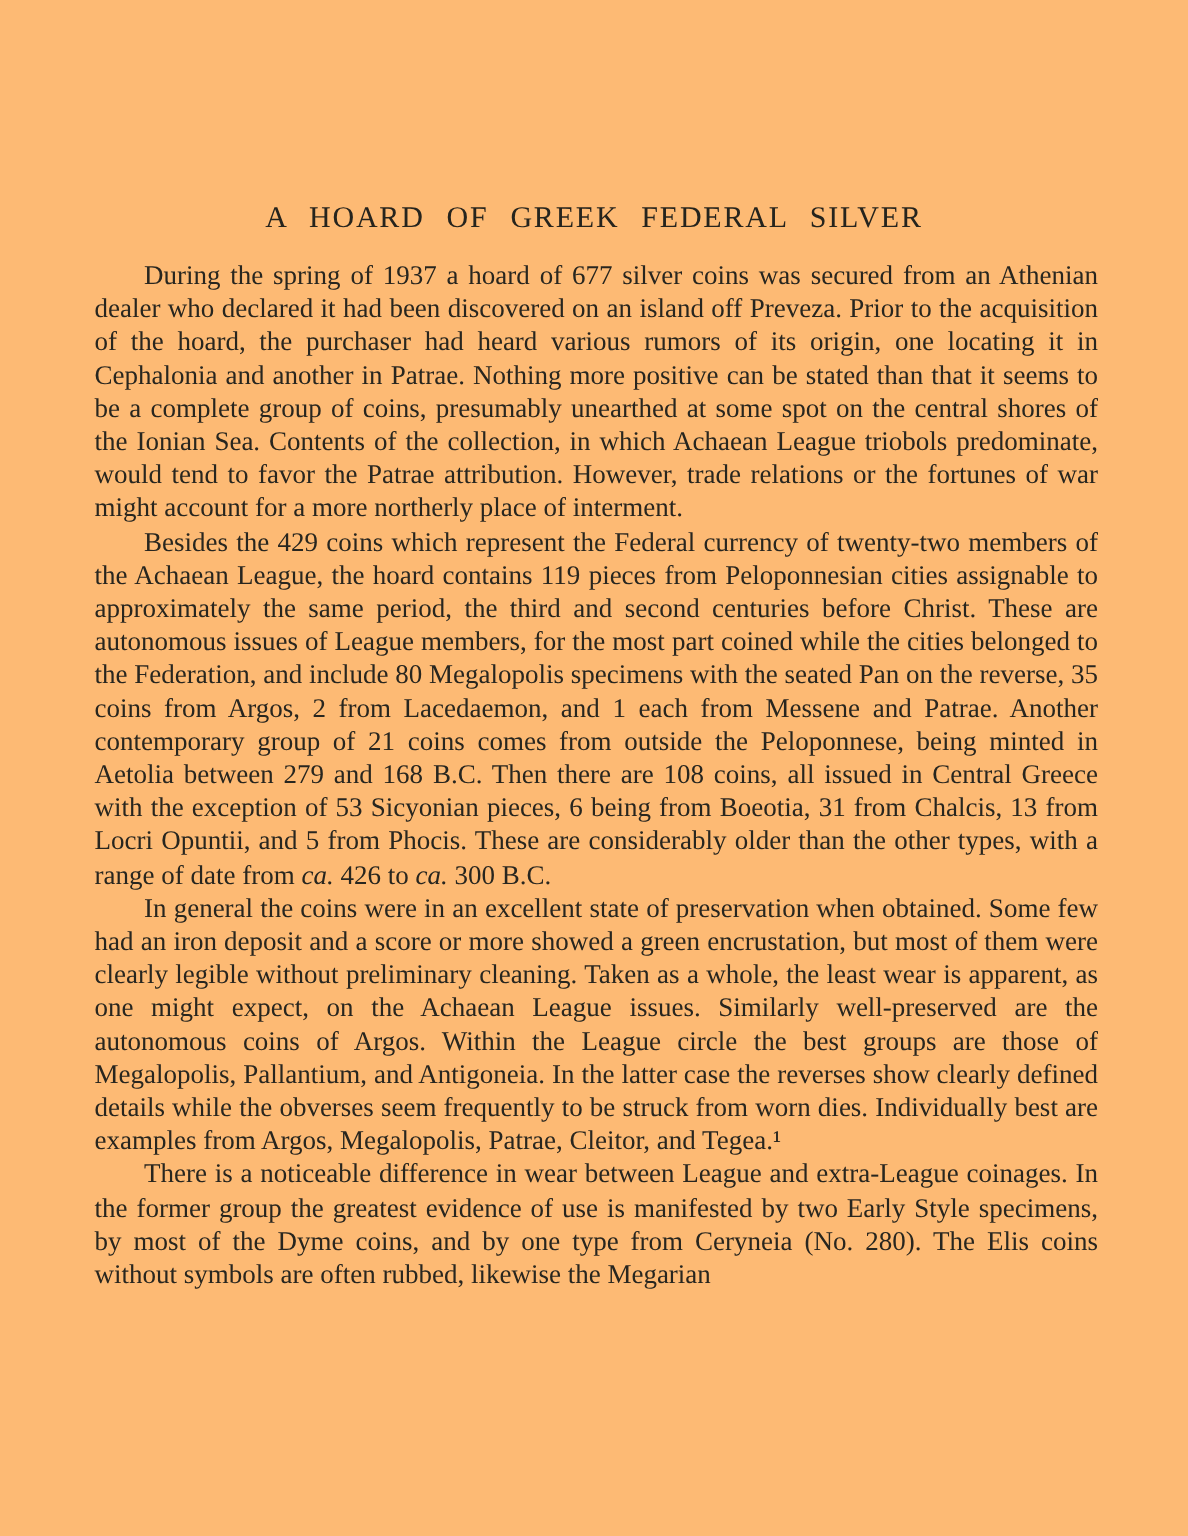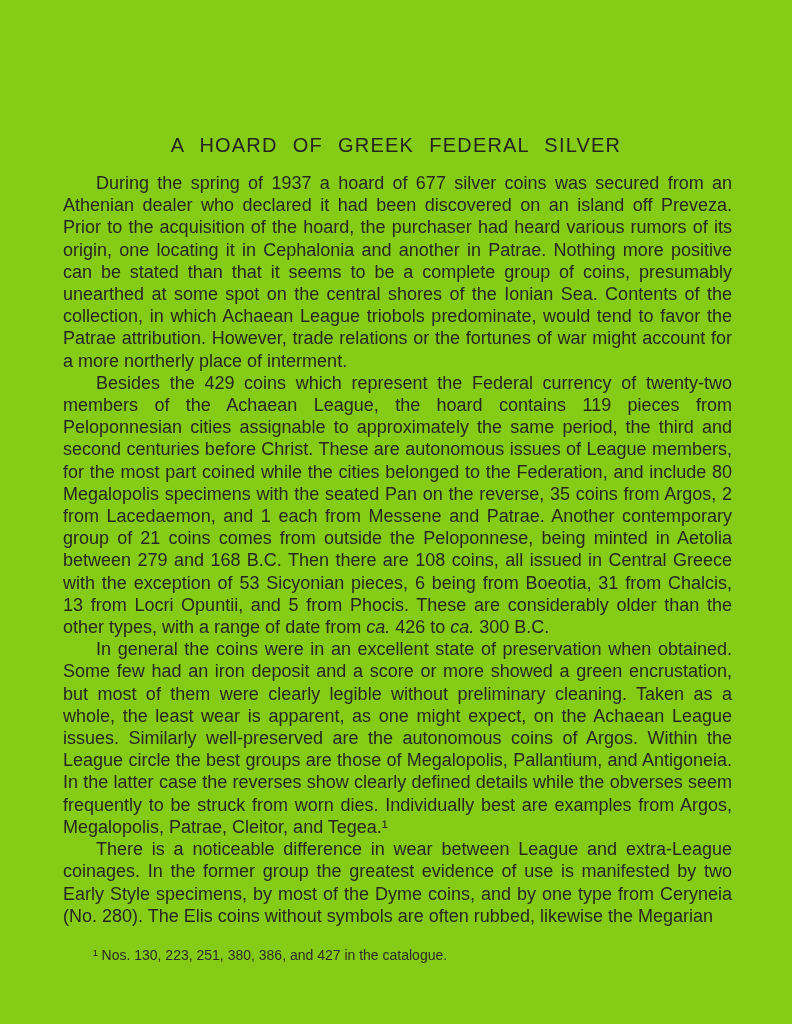--- a/index.html
+++ b/index.html
@@ -5,23 +5,23 @@
   * { margin: 0; padding: 0; box-sizing: border-box; }
 
   html, body {
     background: #ffffff;
   }
 
   .page {
     width: 792px;
     height: 1024px;
     margin: 0 auto;
-    background: #84cc16;
+    background: #fdba74;
     color: #28261f;
-    font-family: Liberation Sans, sans-serif;
+    font-family: Liberation Serif, serif;
     position: relative;
     overflow: hidden;
   }
 
   .title {
     padding-top: 134px;
     text-align: center;
     font-size: 20px;
     font-weight: normal;
     letter-spacing: 1.2px;
@@ -57,15 +57,14 @@
 
   <h1 class="title">A  HOARD  OF  GREEK  FEDERAL  SILVER</h1>
 
   <div class="body-text">
     <p><span>During the spring of 1937 a hoard of 677 silver coins was secured from an Athenian dealer who declared it had been discovered on an island off Preveza.  Prior to the acquisition of the hoard, the purchaser had heard various rumors of its origin, one locating it in Cephalonia and another in Patrae.  Nothing more positive can be stated than that it seems to be a complete group of coins, presumably unearthed at some spot on the central shores of the Ionian Sea.  Contents of the collection, in which Achaean League triobols predominate, would tend to favor the Patrae attribution.  However, trade relations or the fortunes of war might account for a more northerly place of interment.</span></p>
     <p><span>Besides the 429 coins which represent the Federal currency of twenty-two members of the Achaean League, the hoard contains 119 pieces from Peloponnesian cities assignable to approximately the same period, the third and second centuries before Christ.  These are autonomous issues of League members, for the most part coined while the cities belonged to the Federation, and include 80 Megalopolis specimens with the seated Pan on the reverse, 35 coins from Argos, 2 from Lacedaemon, and 1 each from Messene and Patrae.  Another contemporary group of 21 coins comes from outside the Peloponnese, being minted in Aetolia between 279 and 168 B.C.  Then there are 108 coins, all issued in Central Greece with the exception of 53 Sicyonian pieces, 6 being from Boeotia, 31 from Chalcis, 13 from Locri Opuntii, and 5 from Phocis.  These are considerably older than the other types, with a range of date from </span><i>ca.</i><span> 426 to </span><i>ca.</i><span> 300 B.C.</span></p>
     <p><span>In general the coins were in an excellent state of preservation when obtained.  Some few had an iron deposit and a score or more showed a green encrustation, but most of them were clearly legible without preliminary cleaning.  Taken as a whole, the least wear is apparent, as one might expect, on the Achaean League issues.  Similarly well-preserved are the autonomous coins of Argos.  Within the League circle the best groups are those of Megalopolis, Pallantium, and Antigoneia.  In the latter case the reverses show clearly defined details while the obverses seem frequently to be struck from worn dies.  Individually best are examples from Argos, Megalopolis, Patrae, Cleitor, and Tegea.¹</span></p>
     <p><span>There is a noticeable difference in wear between League and extra-League coinages.  In the former group the greatest evidence of use is manifested by two Early Style specimens, by most of the Dyme coins, and by one type from Ceryneia (No. 280).  The Elis coins without symbols are often rubbed, likewise the Megarian</span></p>
   </div>
 
-  <p class="footnote">¹ Nos. 130, 223, 251, 380, 386, and 427 in the catalogue.</p>
 
 </div>
 
 </body></html>

